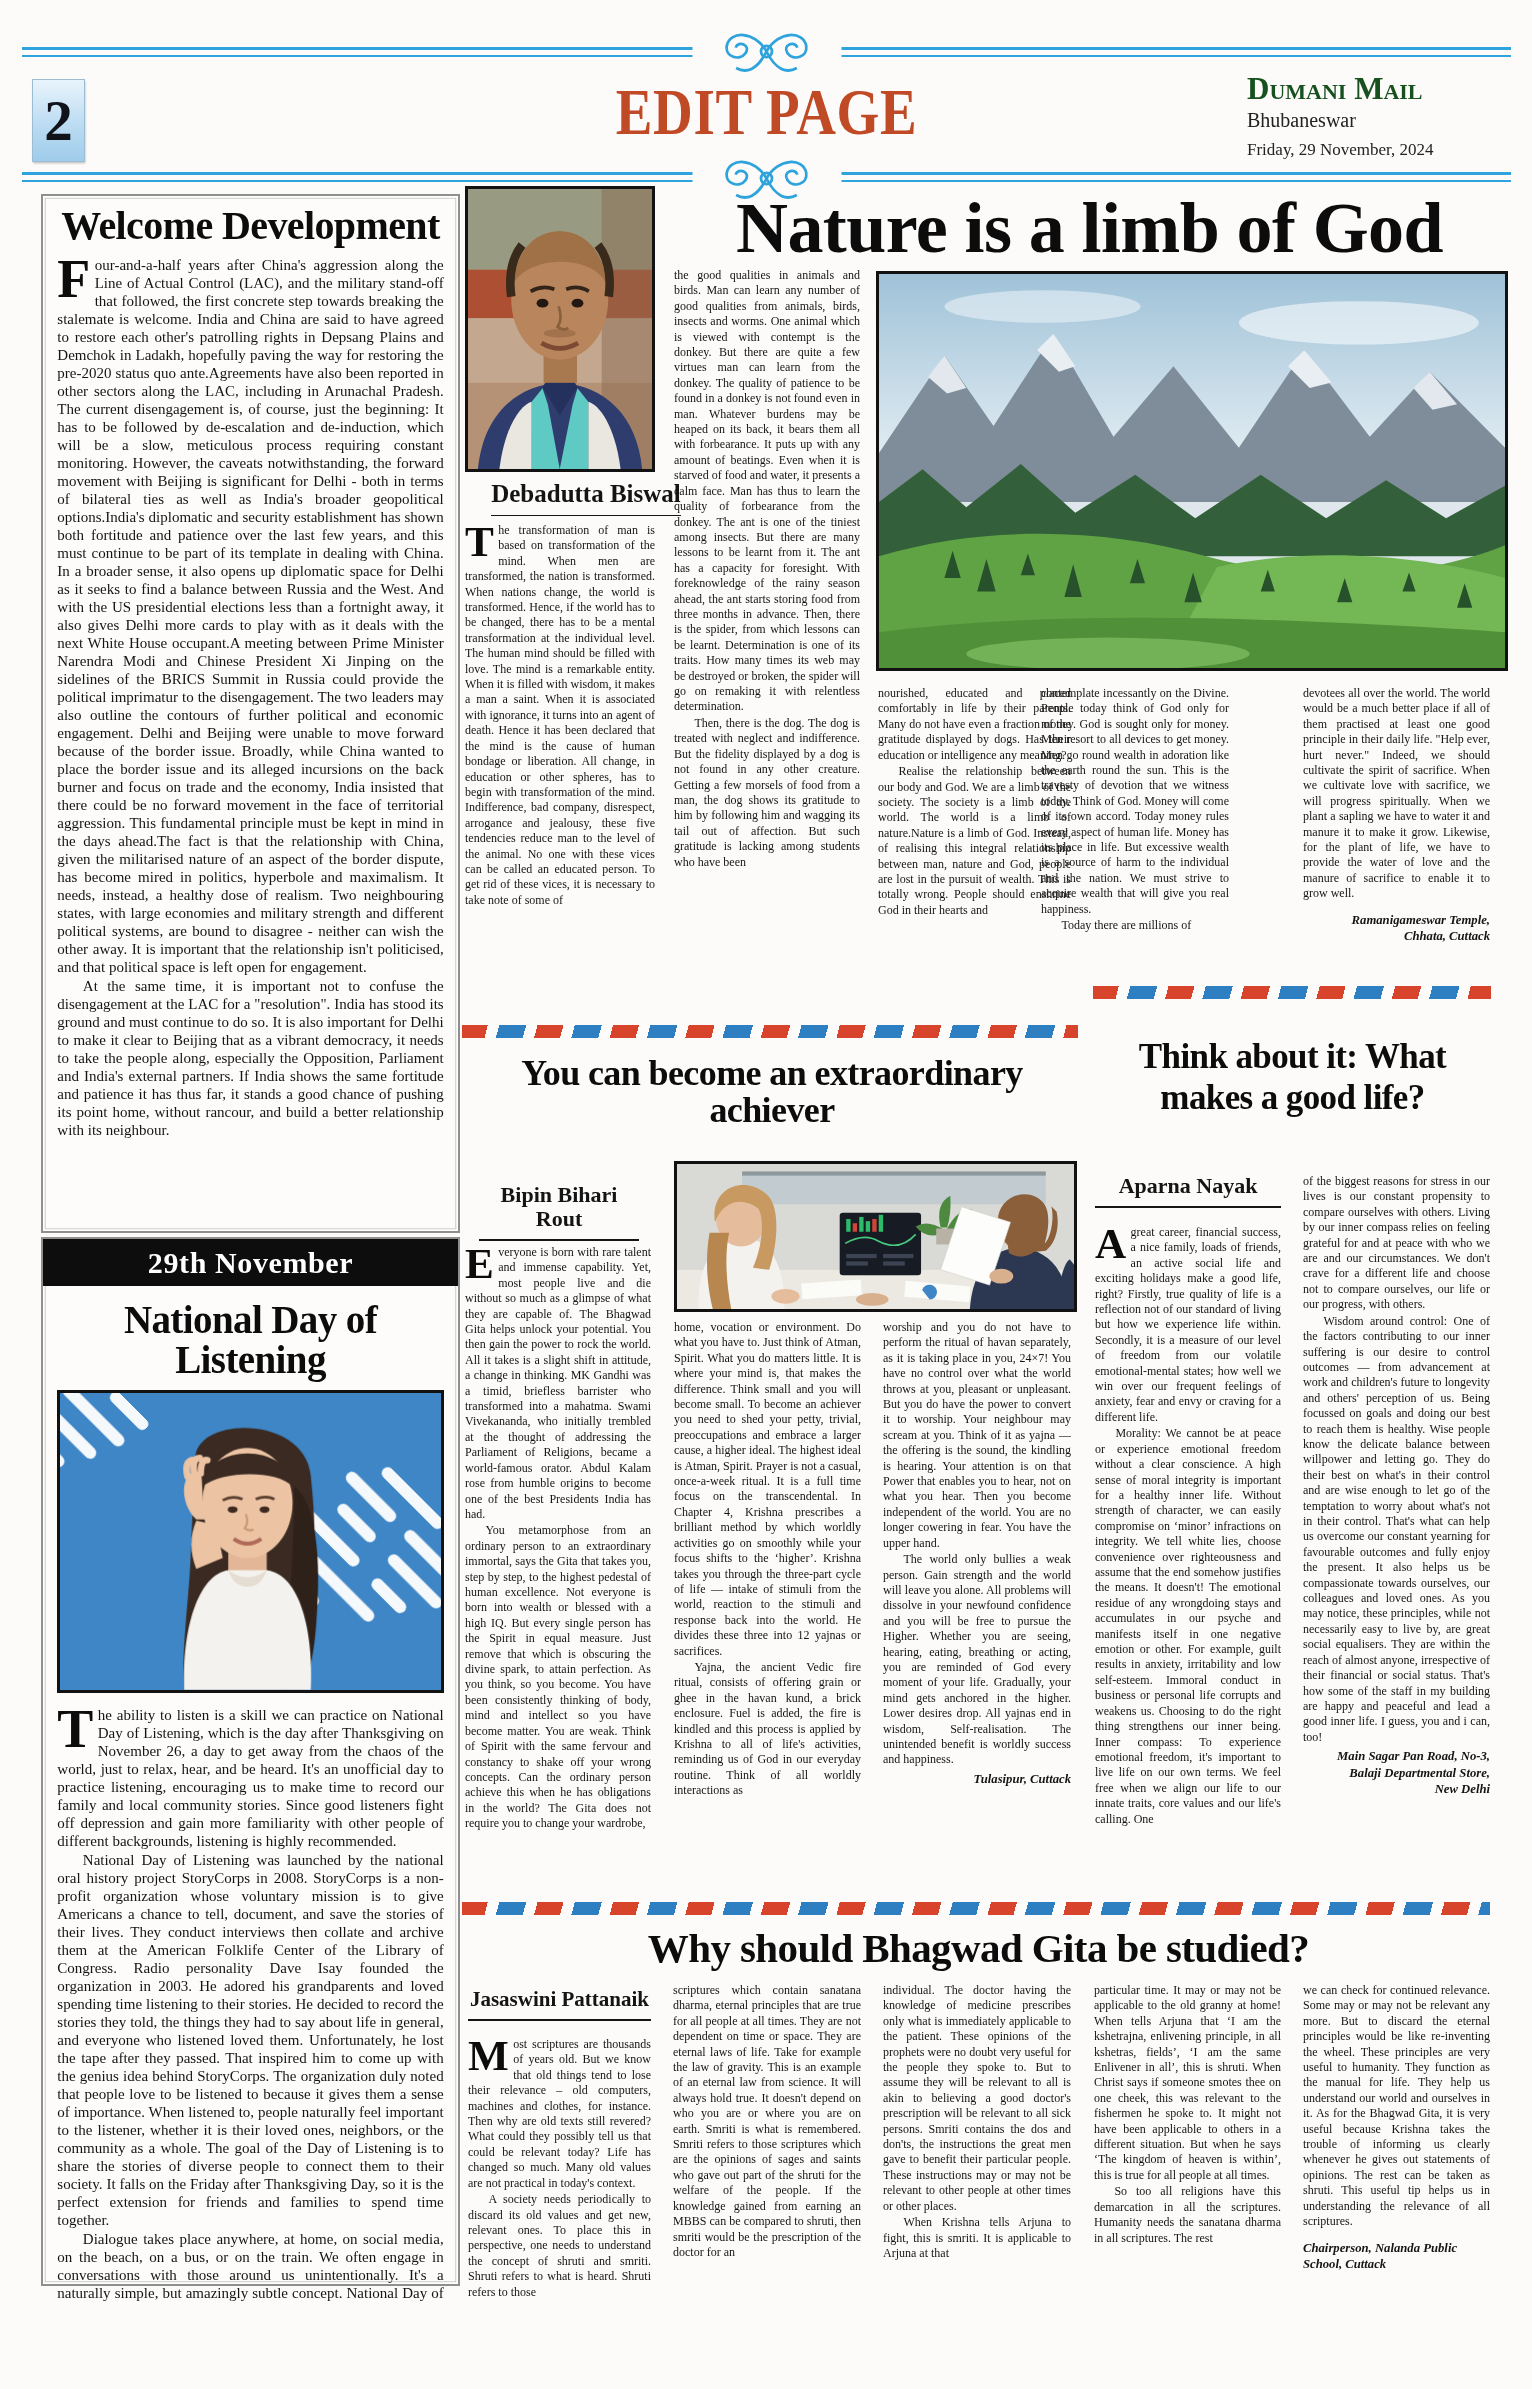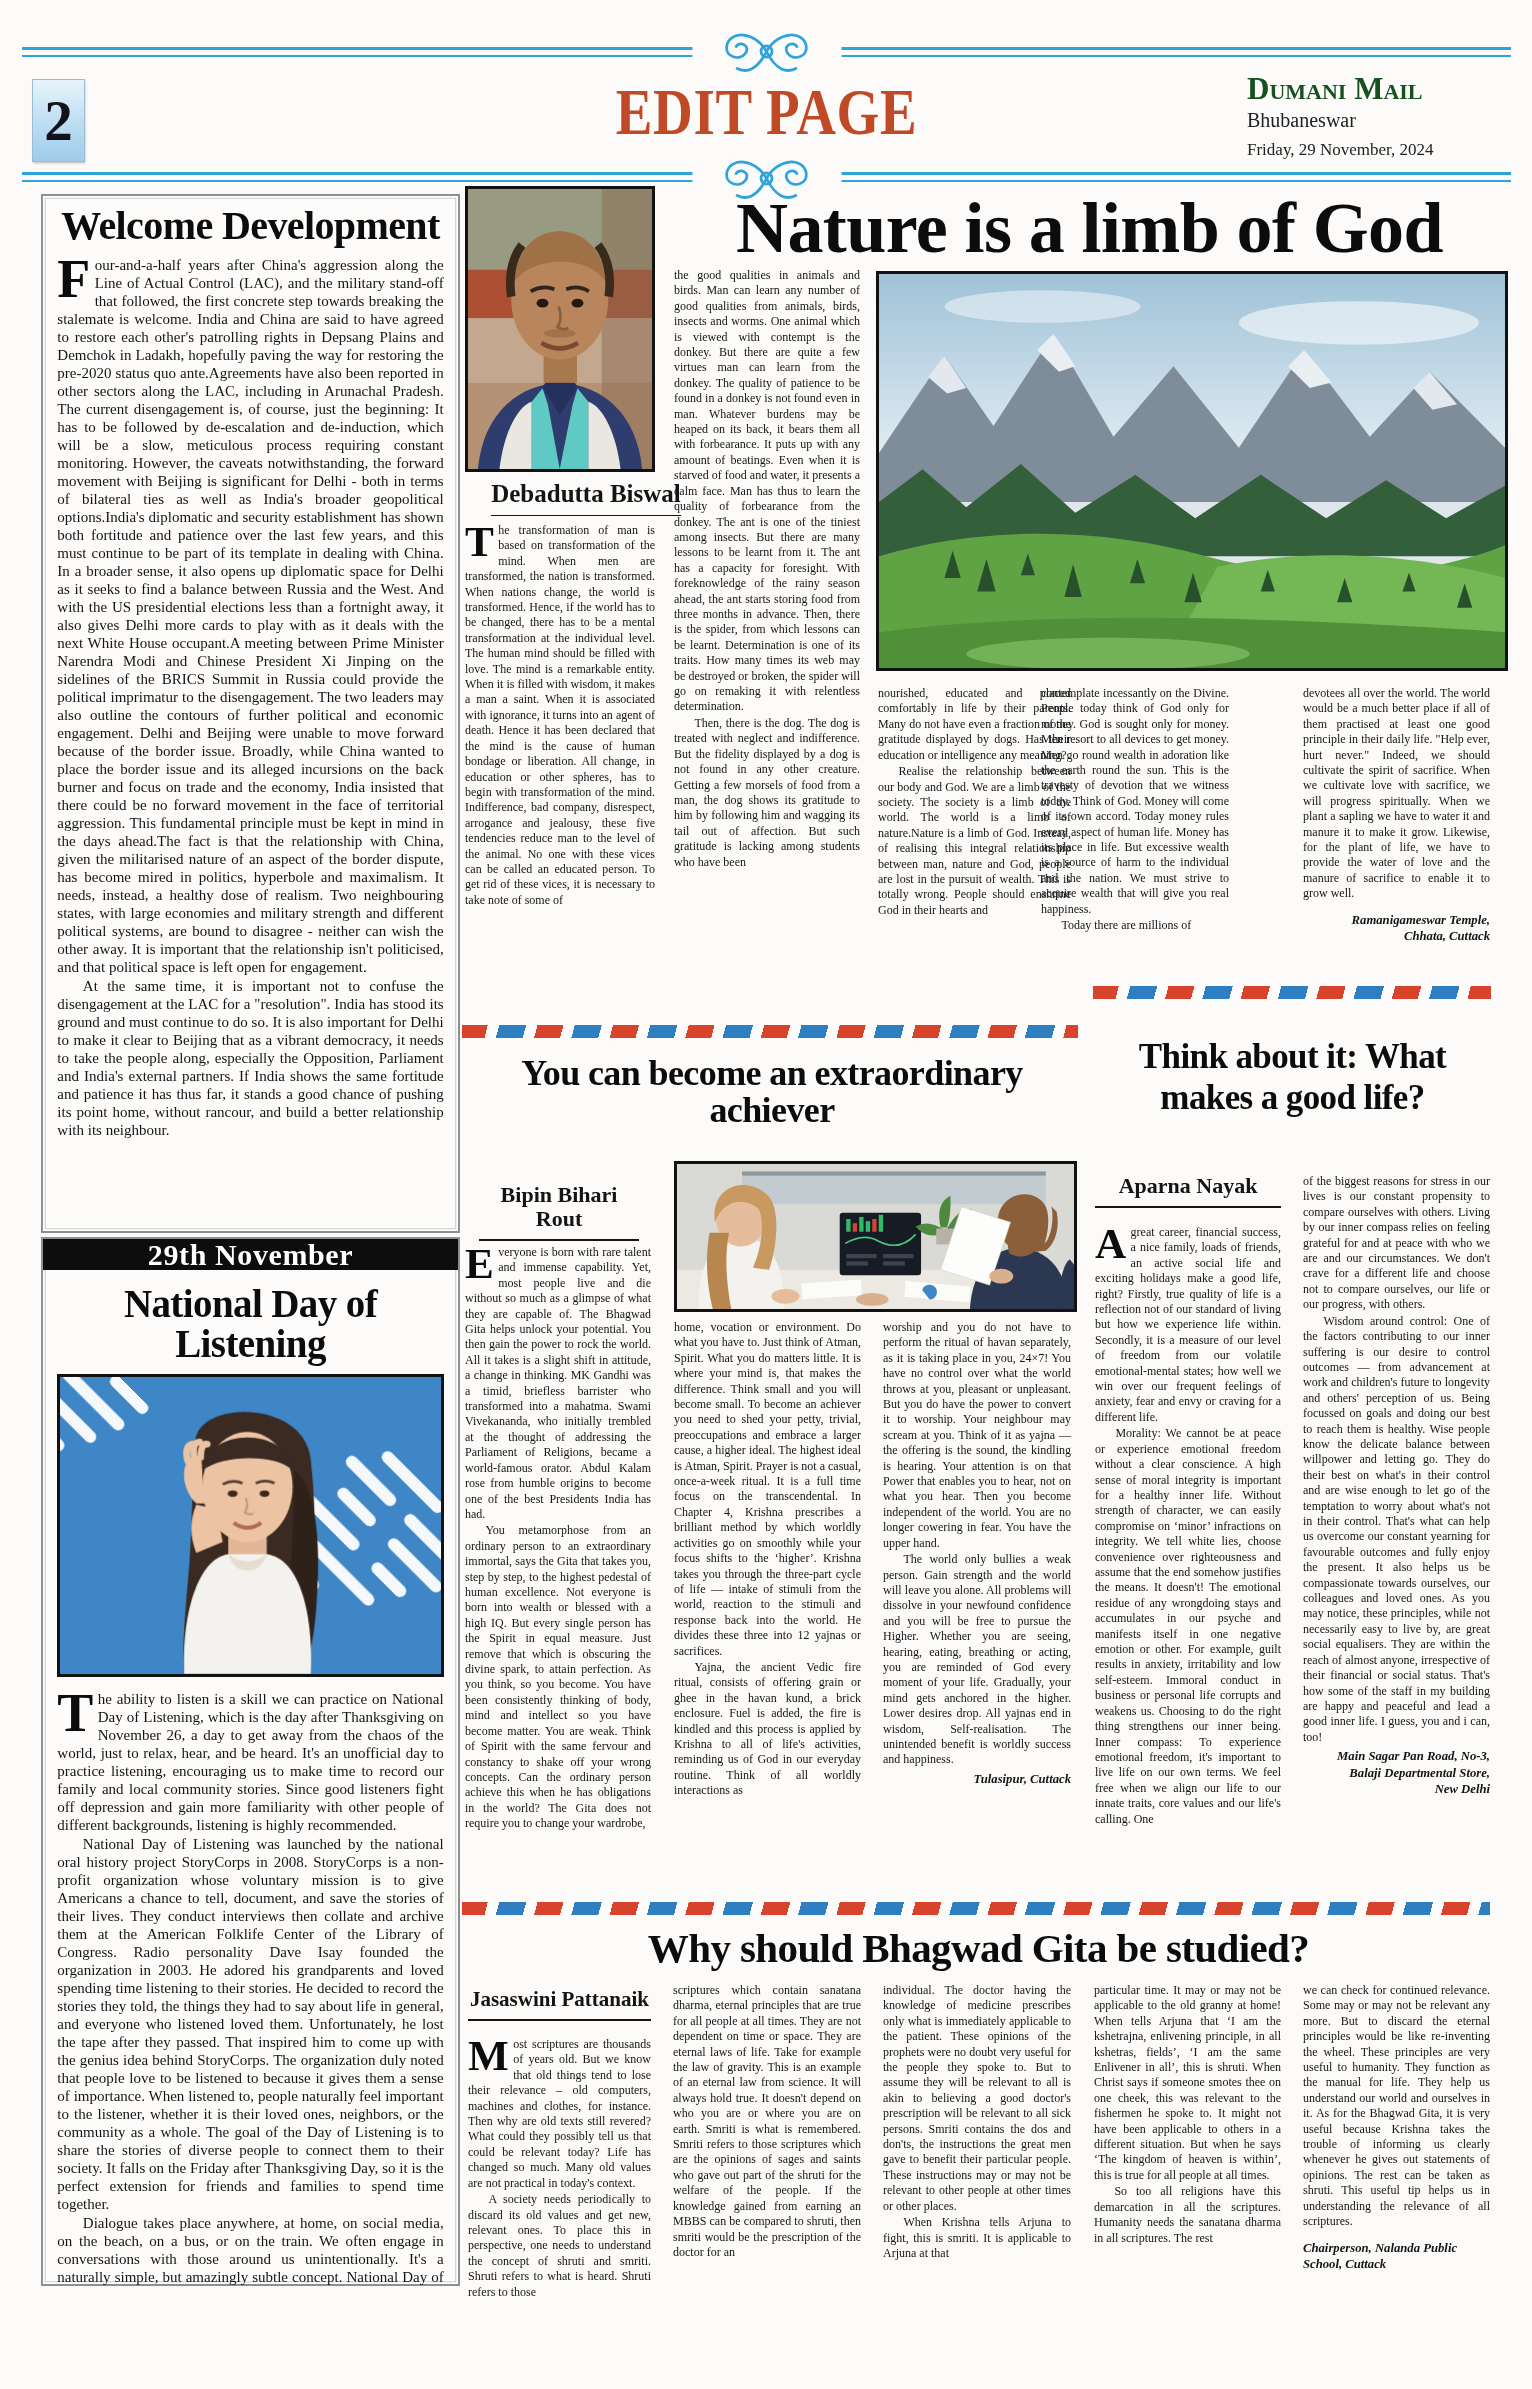--- a/index.html
+++ b/index.html
@@ -104,21 +104,21 @@
 
 <div class="abs boxed" style="left:41px;top:194px;width:419px;height:1039px;padding:10px 14.3px;">
   <div class="headline" style="font-size:40px;margin-bottom:8.8px;">Welcome Development</div>
   <div class="col wide" style="height:958px;">
       <p class="dropcap">Four-and-a-half years after China's aggression along the Line of Actual Control (LAC), and the military stand-off that followed, the first concrete step towards breaking the stalemate is welcome. India and China are said to have agreed to restore each other's patrolling rights in Depsang Plains and Demchok in Ladakh, hopefully paving the way for restoring the pre-2020 status quo ante.Agreements have also been reported in other sectors along the LAC, including in Arunachal Pradesh. The current disengagement is, of course, just the beginning: It has to be followed by de-escalation and de-induction, which will be a slow, meticulous process requiring constant monitoring. However, the caveats notwithstanding, the forward movement with Beijing is significant for Delhi - both in terms of bilateral ties as well as India's broader geopolitical options.India's diplomatic and security establishment has shown both fortitude and patience over the last few years, and this must continue to be part of its template in dealing with China. In a broader sense, it also opens up diplomatic space for Delhi as it seeks to find a balance between Russia and the West. And with the US presidential elections less than a fortnight away, it also gives Delhi more cards to play with as it deals with the next White House occupant.A meeting between Prime Minister Narendra Modi and Chinese President Xi Jinping on the sidelines of the BRICS Summit in Russia could provide the political imprimatur to the disengagement. The two leaders may also outline the contours of further political and economic engagement. Delhi and Beijing were unable to move forward because of the border issue. Broadly, while China wanted to place the border issue and its alleged incursions on the back burner and focus on trade and the economy, India insisted that there could be no forward movement in the face of territorial aggression. This fundamental principle must be kept in mind in the days ahead.The fact is that the relationship with China, given the militarised nature of an aspect of the border dispute, has become mired in politics, hyperbole and maximalism. It needs, instead, a healthy dose of realism. Two neighbouring states, with large economies and military strength and different political systems, are bound to disagree - neither can wish the other away. It is important that the relationship isn't politicised, and that political space is left open for engagement.</p>
       <p>At the same time, it is important not to confuse the disengagement at the LAC for a "resolution". India has stood its ground and must continue to do so. It is also important for Delhi to make it clear to Beijing that as a vibrant democracy, it needs to take the people along, especially the Opposition, Parliament and India's external partners. If India shows the same fortitude and patience it has thus far, it stands a good chance of pushing its point home, without rancour, and build a better relationship with its neighbour.</p>
     </div>
 </div>
 
 <div class="abs boxed" style="left:41px;top:1237px;width:419px;height:1049px;">
-  <div class="kickerbar" style="height:31px;">
+  <div class="kickerbar" style="height:47px;">
     <span>29th November</span>
   </div>
   <div class="headline" style="font-size:39px;margin:14.3px 5.5px 10px 5.5px;">National Day of Listening</div>
   <div class="photo-frame" style="margin:0 14.3px;height:297px;">
     <svg width="100%" height="100%" viewBox="0 0 700 540" preserveAspectRatio="xMidYMid slice">
       <rect width="700" height="540" fill="#3f86c6"></rect>
       <g fill="#ffffff" opacity="0.95">
         <g transform="rotate(45 120 120)">
           <rect x="-160" y="40" width="150" height="22" rx="11"></rect>
             <rect x="20" y="40" width="90" height="22" rx="11"></rect>

